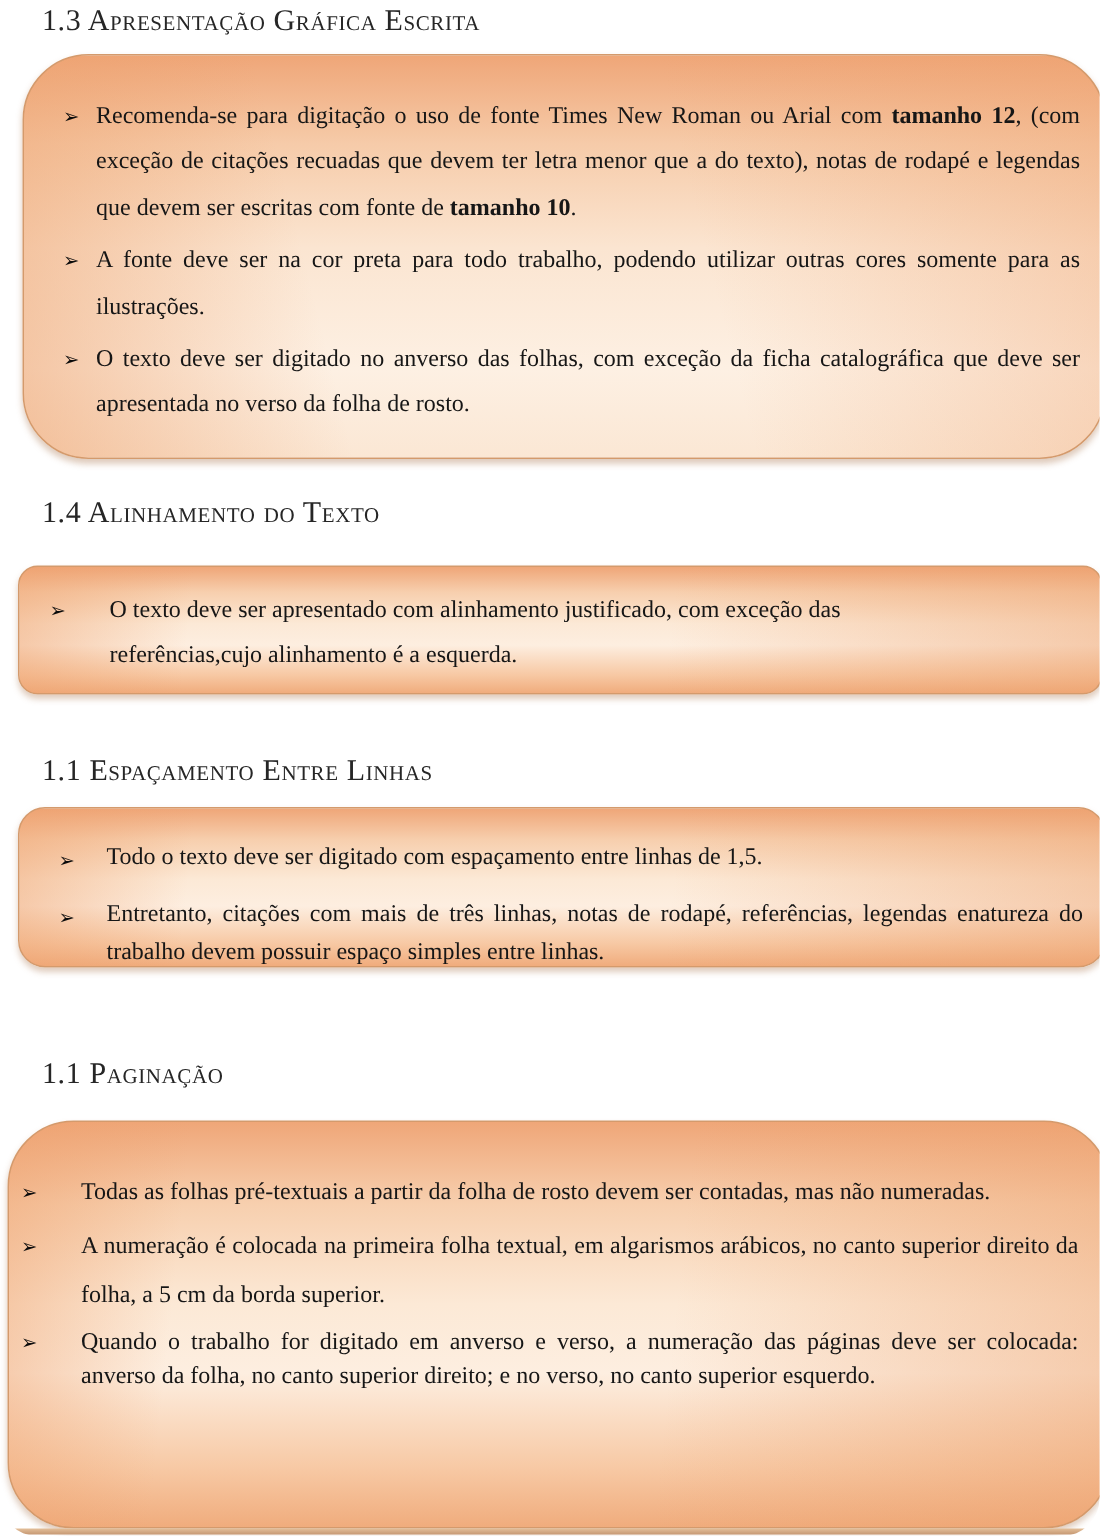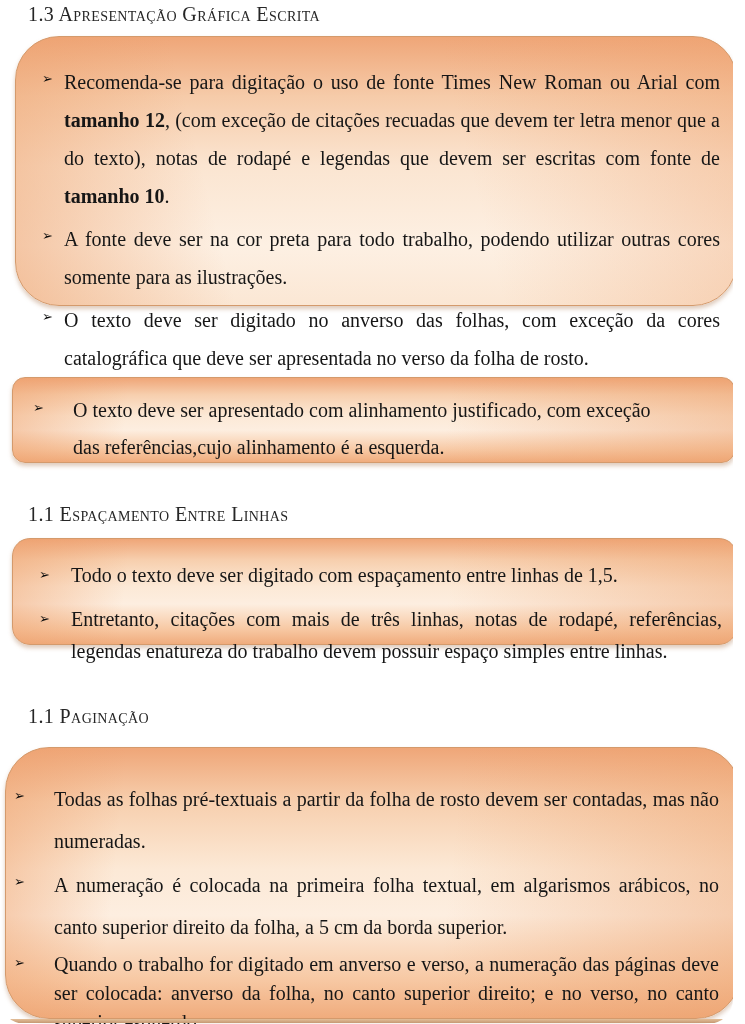--- a/index.html
+++ b/index.html
@@ -51,21 +51,21 @@
   .bullet{display:flex;align-items:flex-start;margin:0 0 5px 0;}
   .marker{
     flex:0 0 22px;
     font-family:"DejaVu Sans",sans-serif;
     font-size:13px;line-height:1;
     padding-top:9px;
     color:#0b0b0b;
   }
   .btext{
     margin:0;flex:1 1 auto;
-    font-size:20px;line-height:1.9;
+    font-size:16px;line-height:1.9;
     text-align:justify;
     color:#161616;
   }
   .bold{font-weight:bold;}
 
   .box-14 .marker{flex-basis:22px;}
   .box-14 .btext{text-align:left;line-height:1.85;max-width:585px;margin-left:18px;}
 
   .box-15 .marker{flex-basis:32px;}
   .box-15 .btext{line-height:1.6;}
@@ -93,24 +93,25 @@
     <div class="bullet">
       <span class="marker">➢</span>
       <p class="btext"><span>Recomenda-se para digitação o uso de fonte Times New Roman ou Arial com </span><span class="bold">tamanho 12</span><span>, (com exceção de citações recuadas que devem ter letra menor que a do texto), notas de rodapé e legendas que devem ser escritas com fonte de </span><span class="bold">tamanho 10</span><span>.</span></p>
     </div>
     <div class="bullet">
       <span class="marker">➢</span>
       <p class="btext">A fonte deve ser na cor preta para todo trabalho, podendo utilizar outras cores somente para as ilustrações.</p>
     </div>
     <div class="bullet">
       <span class="marker">➢</span>
-      <p class="btext">O texto deve ser digitado no anverso das folhas, com exceção da cores catalográfica que deve ser apresentada no verso da folha de rosto.</p>
+      <p class="btext">O texto deve ser digitado no anverso das folhas, com exceção da ficha catalográfica que deve ser apresentada no verso da folha de rosto.</p>
     </div>
   </div>
 
+  <h2 class="sec-heading h-14">1.4 Alinhamento do Texto</h2>
 
   <div class="box box-14">
     <div class="bullet">
       <span class="marker">➢</span>
       <p class="btext">O texto deve ser apresentado com alinhamento justificado, com exceção das referências,cujo alinhamento é a esquerda.</p>
     </div>
   </div>
 
   <h2 class="sec-heading h-15">1.1 Espaçamento Entre Linhas</h2>
 

